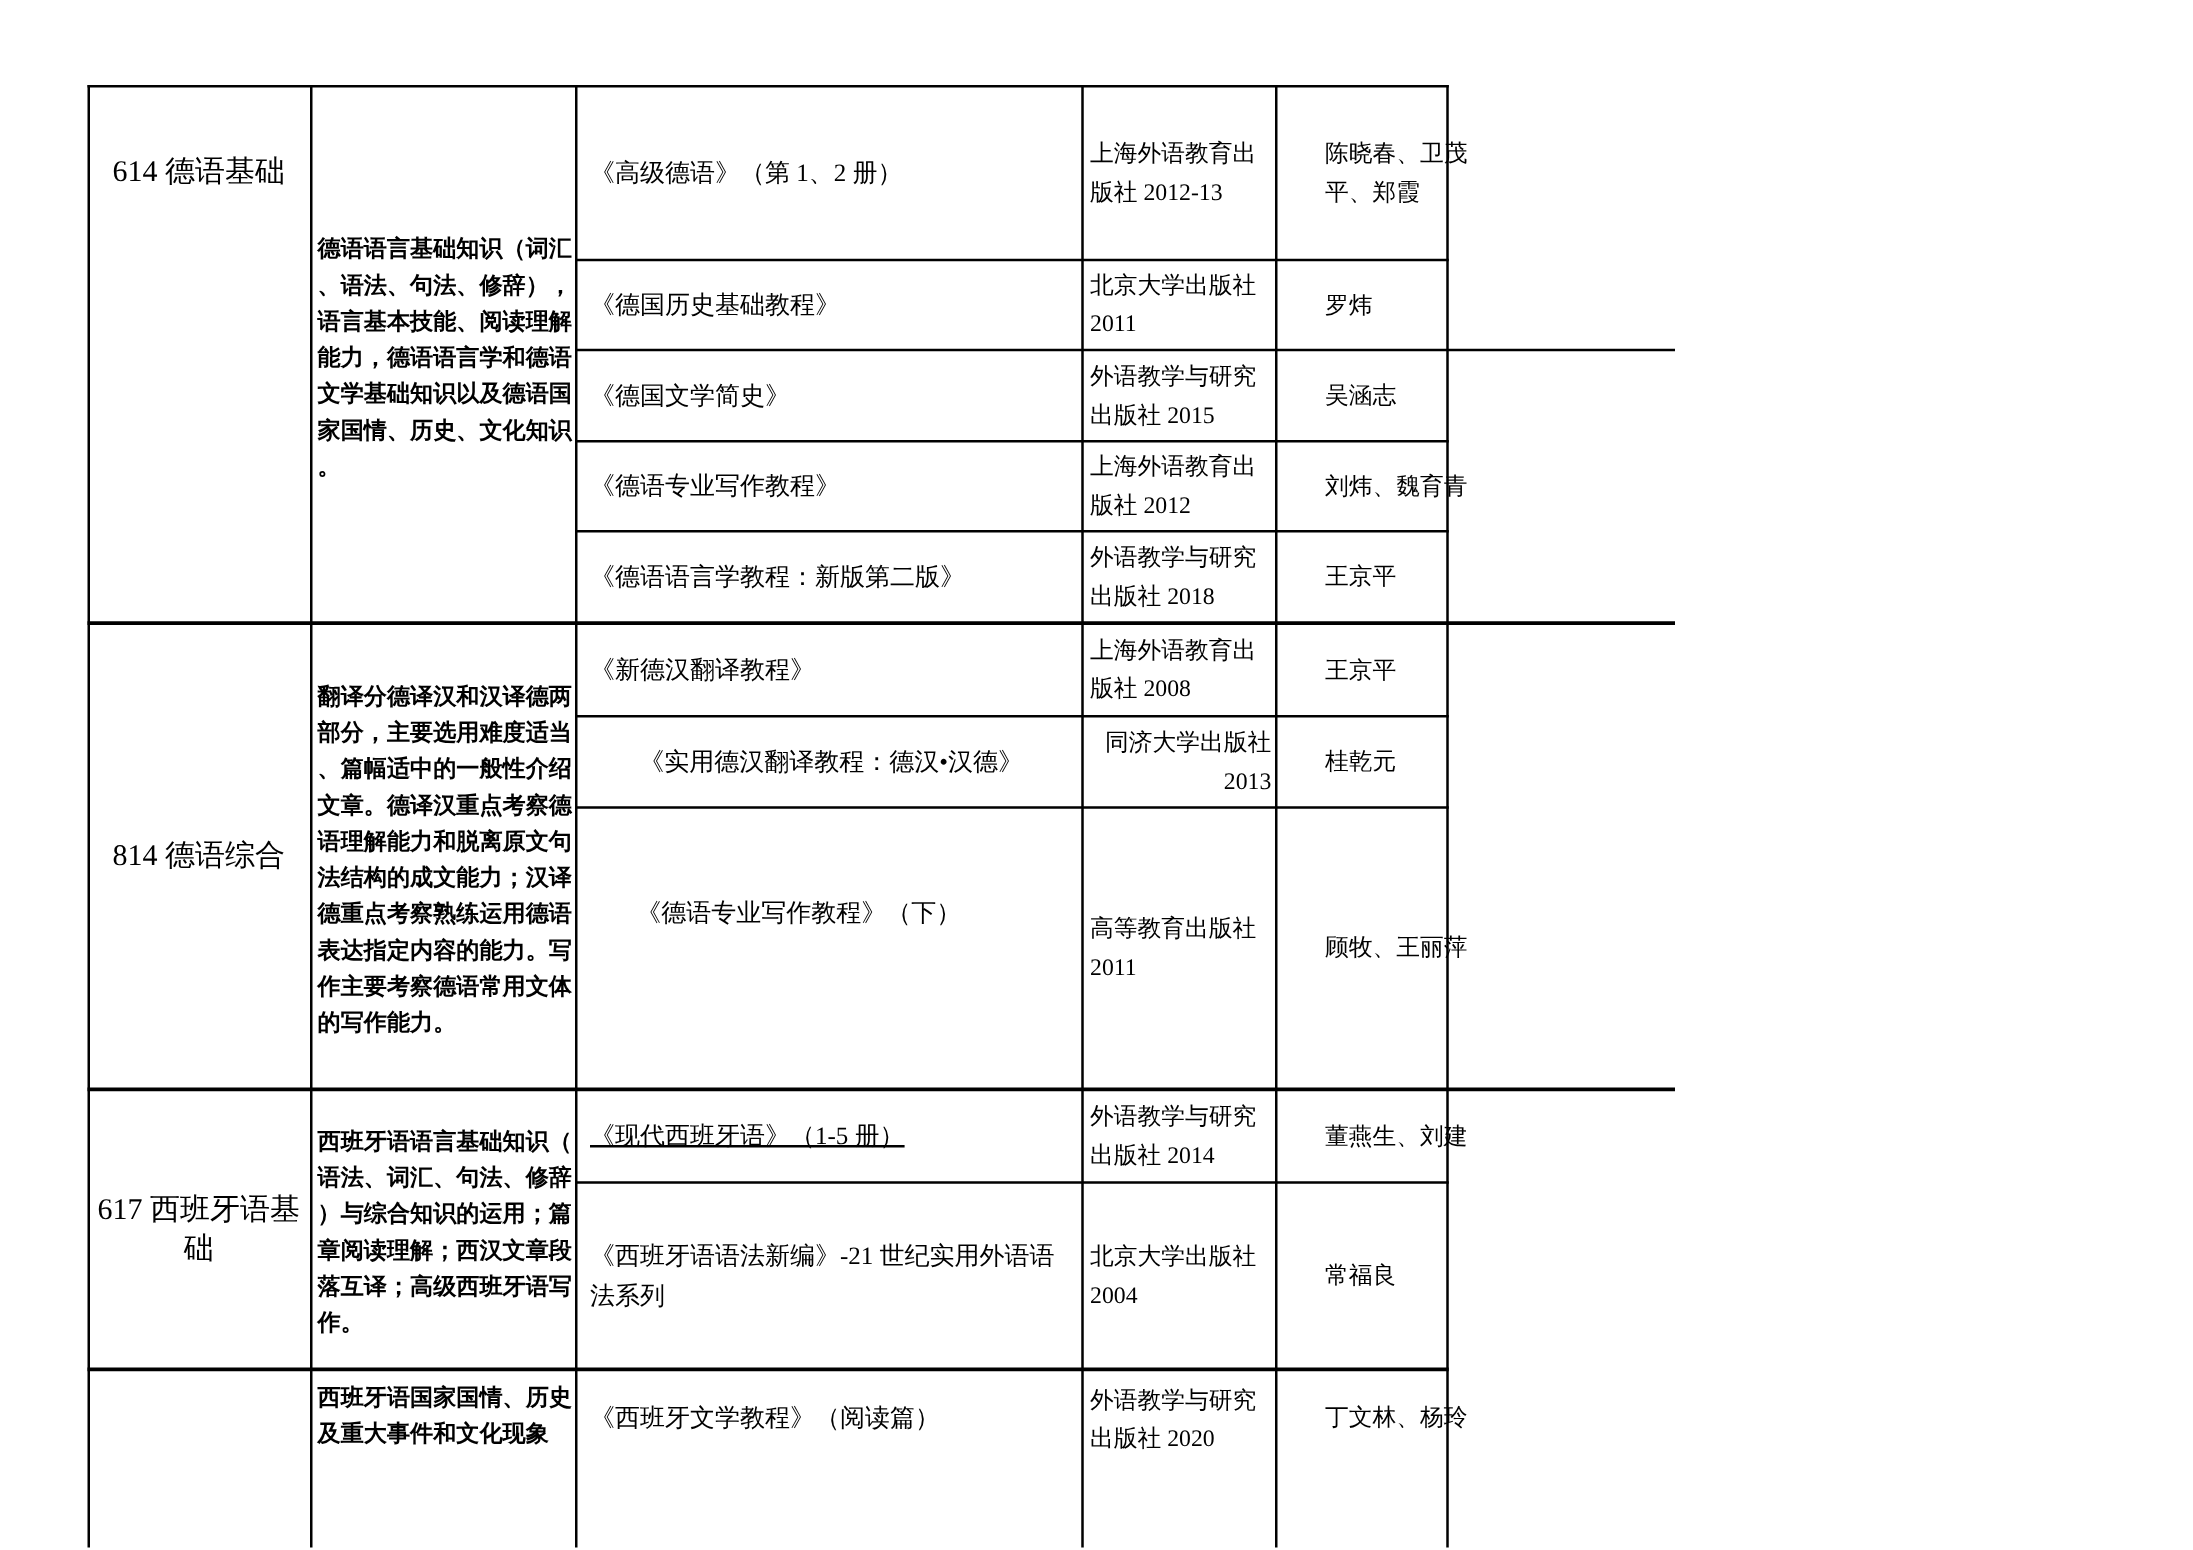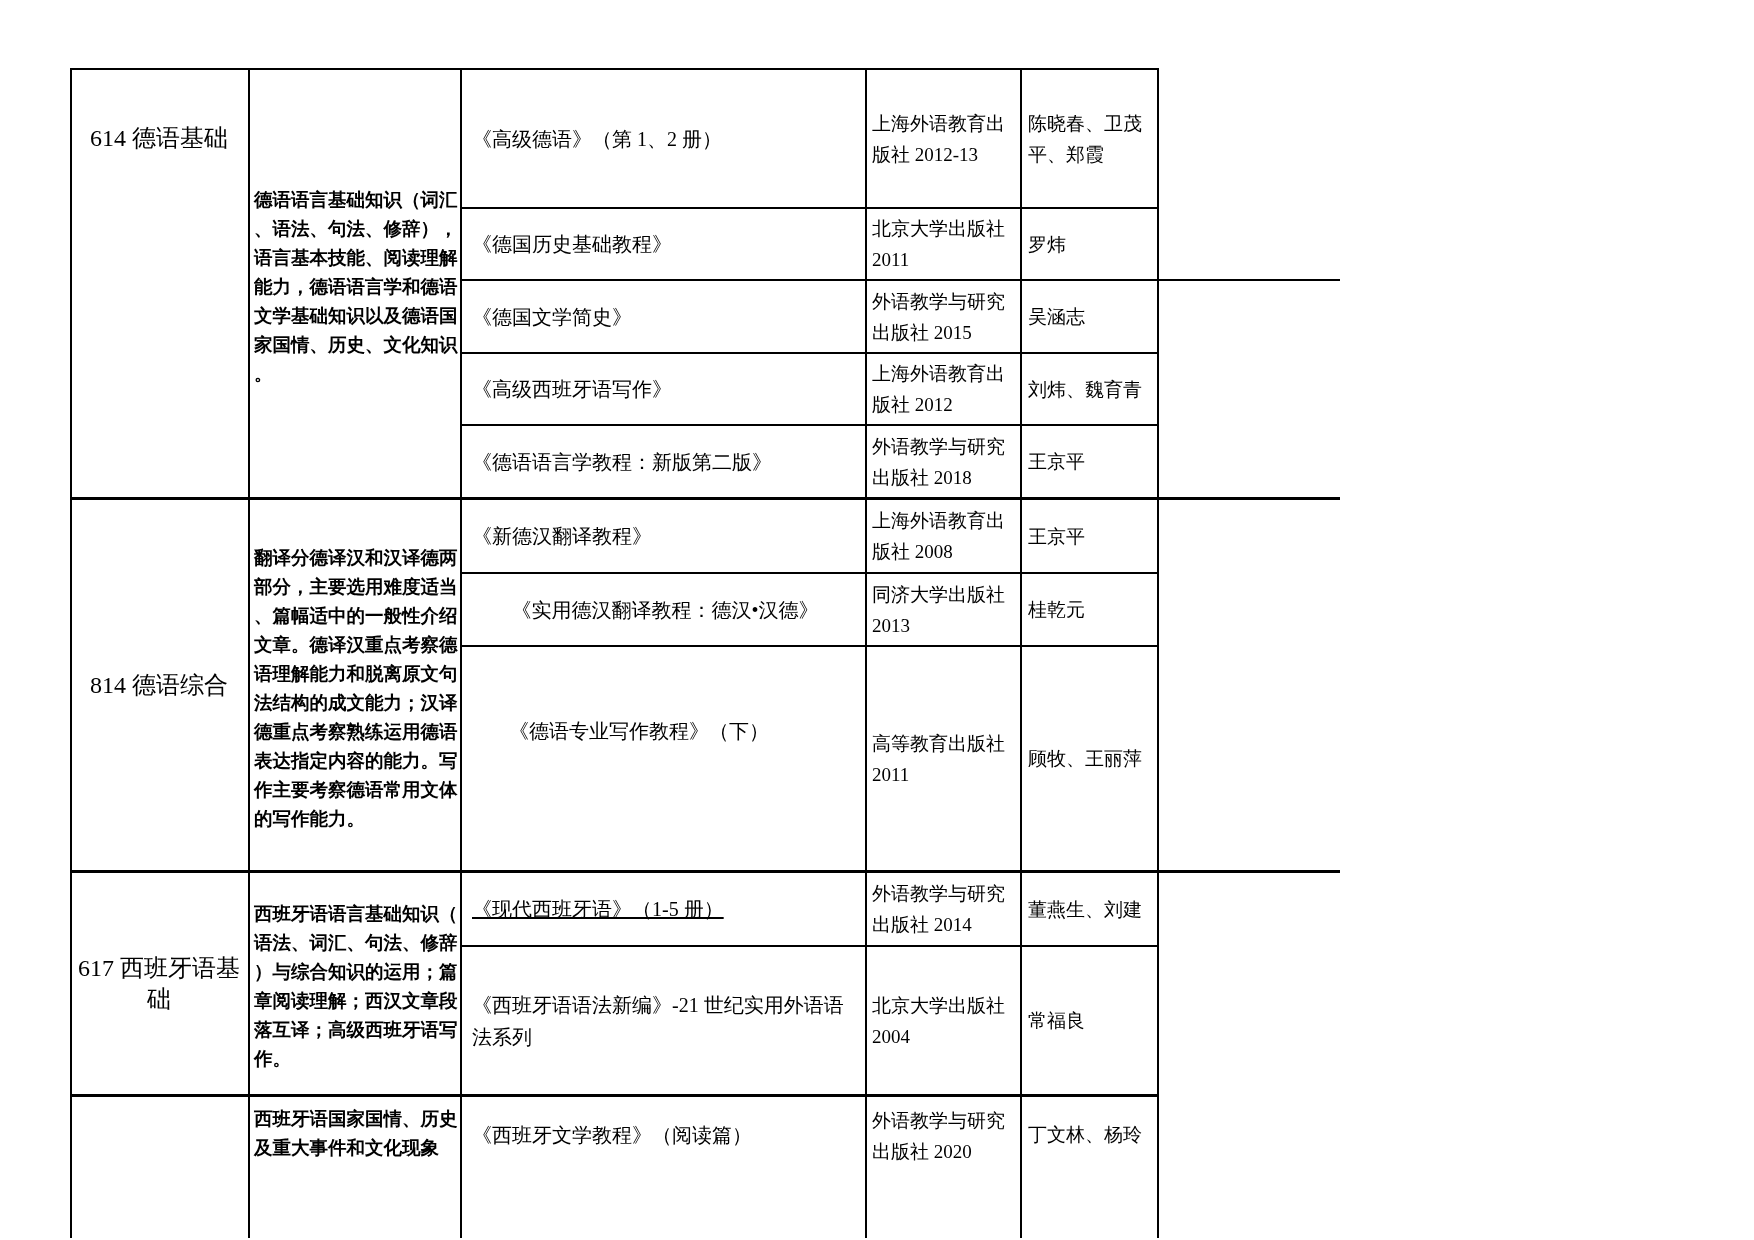--- a/index.html
+++ b/index.html
@@ -9,21 +9,21 @@
   .hline{position:absolute;height:2px;background:#000;}
   .hline.thick{height:3px;}
   .cell{position:absolute;display:flex;align-items:center;box-sizing:border-box;
         font-size:19px;line-height:31px;word-break:break-all;line-break:anywhere;}
   .cell>span{display:block;width:100%;}
   .course{justify-content:center;text-align:center;font-size:24px;}
   .desc{align-items:center;font-weight:bold;font-size:18.5px;line-height:29px;
         padding:7px 0 0 2px;}
   .title{font-size:20px;padding-left:6px;line-height:32px;}
   .pub{padding-left:3px;}
-  .auth{padding-left:4px;}
+  .auth{padding-left:4px;margin-left:32px;}
   .top-align{align-items:flex-start;}
 </style>
 </head>
 <body>
 
 <div id="page">
 
   <div class="vline" style="left:70px;top:68px;height:1170px;"></div>
   <div class="vline" style="left:248px;top:68px;height:1170px;"></div>
   <div class="vline" style="left:460px;top:68px;height:1170px;"></div>
@@ -74,21 +74,21 @@
     <span>《德国文学简史》</span>
     </div>
   <div class="cell pub" style="left:869px;top:281px;width:148px;height:71px;">
     <span>外语教学与研究出版社 2015</span>
     </div>
   <div class="cell auth" style="left:1024px;top:281px;width:131px;height:71px;">
     <span>吴涵志</span>
     </div>
 
   <div class="cell title" style="left:466px;top:354px;width:392px;height:70px;">
-    <span>《高级西班牙语写作》</span>
+    <span>《德语专业写作教程》</span>
     </div>
   <div class="cell pub" style="left:869px;top:354px;width:148px;height:70px;">
     <span>上海外语教育出版社 2012</span>
     </div>
   <div class="cell auth" style="left:1024px;top:354px;width:131px;height:70px;">
     <span>刘炜、魏育青</span>
     </div>
 
   <div class="cell title" style="left:466px;top:426px;width:392px;height:71px;">
     <span>《德语语言学教程：新版第二版》</span>
@@ -113,21 +113,21 @@
   <div class="cell pub" style="left:869px;top:500px;width:148px;height:72px;">
     <span>上海外语教育出版社 2008</span>
     </div>
   <div class="cell auth" style="left:1024px;top:500px;width:131px;height:72px;">
     <span>王京平</span>
     </div>
 
   <div class="cell title" style="left:466px;top:574px;width:392px;height:71px;text-align:center;">
     <span>《实用德汉翻译教程：德汉•汉德》</span>
     </div>
-  <div class="cell pub" style="left:869px;top:574px;width:148px;height:71px;">
+  <div class="cell pub" style="left:869px;top:574px;width:148px;height:71px;text-align:right;">
     <span>同济大学出版社 2013</span>
     </div>
   <div class="cell auth" style="left:1024px;top:574px;width:131px;height:71px;">
     <span>桂乾元</span>
     </div>
 
   <div class="cell title" style="left:466px;top:644px;width:392px;height:173px;margin-left:37px;">
     <span>《德语专业写作教程》（下）</span>
     </div>
   <div class="cell pub" style="left:869px;top:647px;width:148px;height:223px;">

